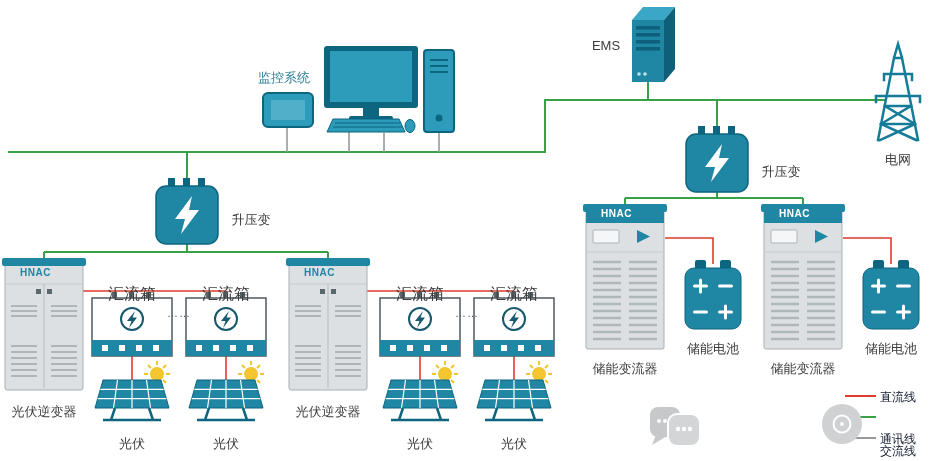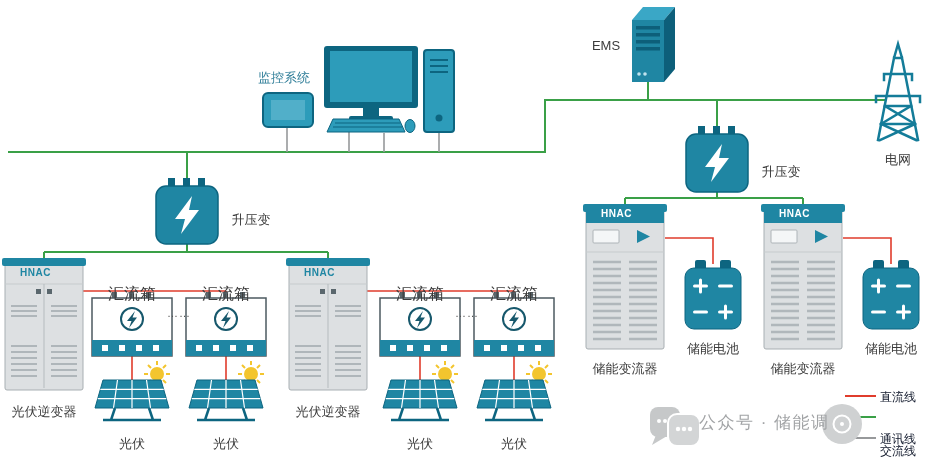--- a/index.html
+++ b/index.html
@@ -258,14 +258,13 @@
 
   <div class="brand on-light" style="left:10px;top:268px;width:40px;">HNAC</div>
   <div class="brand on-light" style="left:294px;top:268px;width:40px;">HNAC</div>
   <div class="brand on-dark" style="left:591px;top:209px;width:40px;">HNAC</div>
   <div class="brand on-dark" style="left:769px;top:209px;width:40px;">HNAC</div>
 
   <div class="legend-label" style="left:880px;top:389px;">直流线</div>
   <div class="legend-label" style="left:880px;top:410px;margin-top:33px;">交流线</div>
   <div class="legend-label" style="left:880px;top:431px;">通讯线</div>
 
-  <div class="watermark-text">公众号 · 储能调</div>
 </div>
 
 </body></html>

